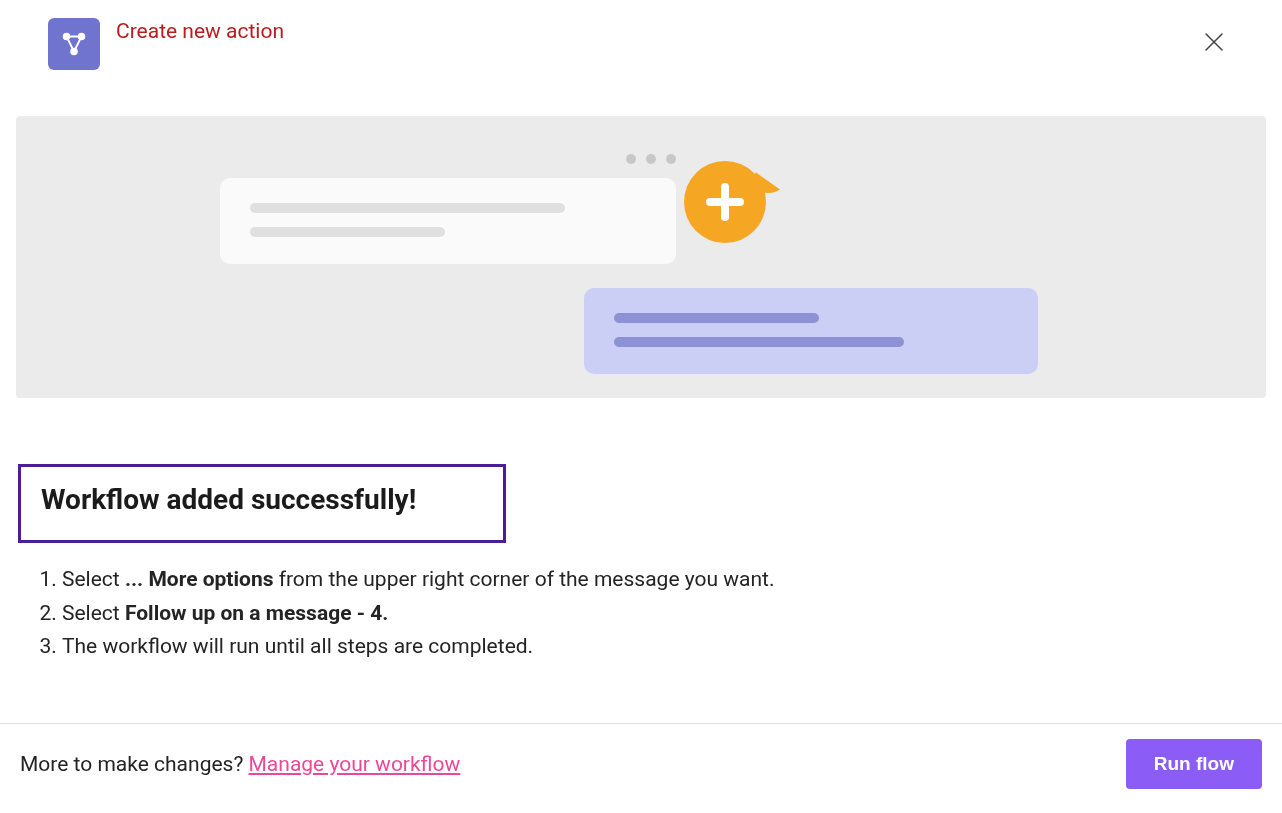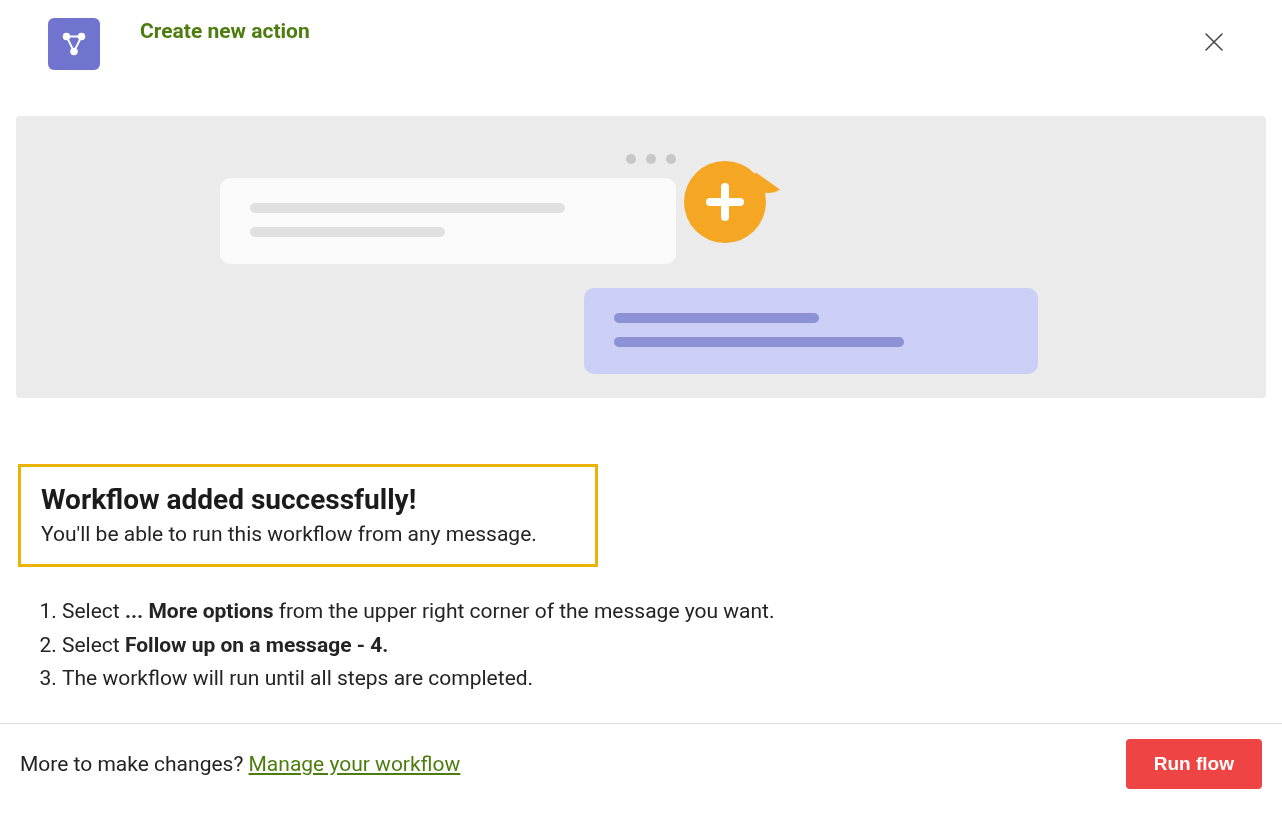--- a/index.html
+++ b/index.html
@@ -28,24 +28,23 @@
       display: flex;
       align-items: center;
       justify-content: center;
       flex-shrink: 0;
     }
     .header-text {
       flex: 1;
     }
     .header-title {
       font-size: 21px;
-      font-weight: 700;
-      color: #4d7c0f;
+      font-weight: 400;
+      color: #b91c1c;
       line-height: 1.3;
-      margin-left: 24px;
     }
     .header-subtitle {
       font-size: 18px;
       color: #616161;
       line-height: 1.4;
       margin-top: 2px;
     }
     .close-btn {
       padding: 8px;
       margin-top: 6px;
@@ -165,36 +164,36 @@
     .card-purple .line2 {
       height: 10px;
       width: 290px;
       background: #8d92d4;
       border-radius: 5px;
     }
     .content {
       padding: 66px 18px 0 18px;
     }
     .highlight-box {
-      border: 3px solid #eab308;
+      border: 3px solid #4c1d95;
       padding: 16px 20px 18px 20px;
-      width: 580px;
+      width: 488px;
     }
     .success-title {
       font-size: 28px;
       font-weight: 700;
       color: #1b1b1b;
       margin-bottom: 6px;
     }
     .success-sub {
       font-size: 21px;
       color: #242424;
     }
     .steps {
-      margin-top: 28px;
+      margin-top: 20px;
       padding-left: 44px;
       font-size: 21px;
       color: #242424;
       line-height: 1.6;
     }
     .steps li {
       margin-bottom: 0px;
     }
     .footer {
       position: absolute;
@@ -206,26 +205,26 @@
       display: flex;
       align-items: center;
       justify-content: space-between;
       padding: 0 20px 10px 20px;
     }
     .footer-text {
       font-size: 21px;
       color: #242424;
     }
     .footer-link {
-      color: #4d7c0f;
+      color: #ec4899;
       text-decoration: underline;
       cursor: pointer;
     }
     .run-btn {
-      background: #ef4444;
+      background: #8b5cf6;
       color: #fff;
       border: none;
       padding: 14px 28px;
       font-size: 19px;
       font-weight: 600;
       border-radius: 4px;
       cursor: pointer;
     }
   </style>
 </head>
@@ -265,21 +264,20 @@
   </div>
   <div class="card-purple">
     <div class="line1"></div>
     <div class="line2"></div>
   </div>
 </div>
 
 <div class="content">
   <div class="highlight-box">
     <div class="success-title">Workflow added successfully!</div>
-    <div class="success-sub">You'll be able to run this workflow from any message.</div>
   </div>
   <ol class="steps">
     <li>
       <span>Select </span><strong>... More options</strong><span> from the upper right corner of the message you want.</span>
     </li>
     <li>
       <span>Select </span><strong>Follow up on a message - 4.</strong>
     </li>
     <li>The workflow will run until all steps are completed.</li>
   </ol>

